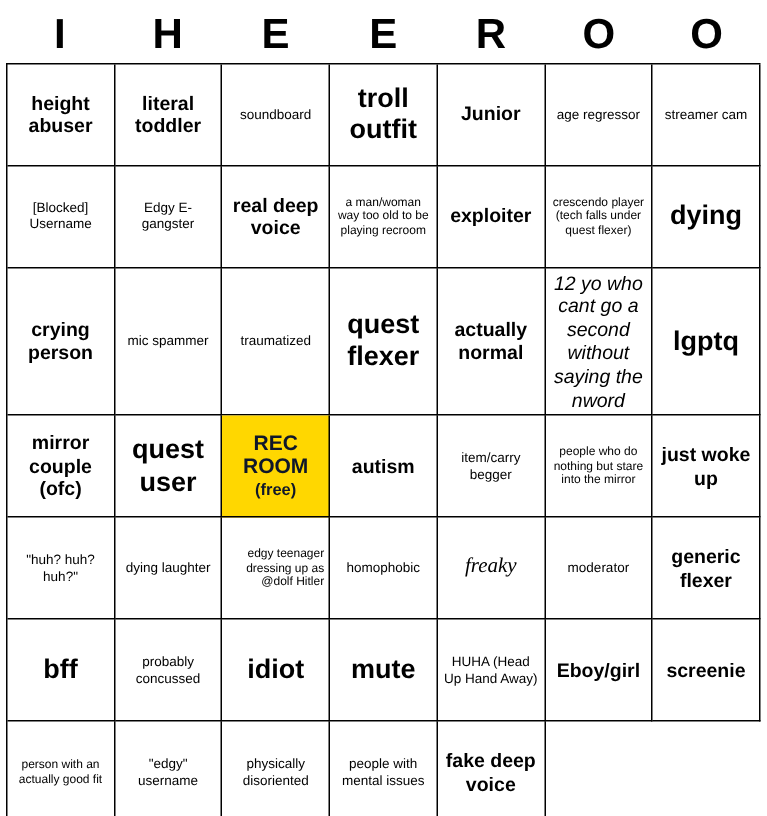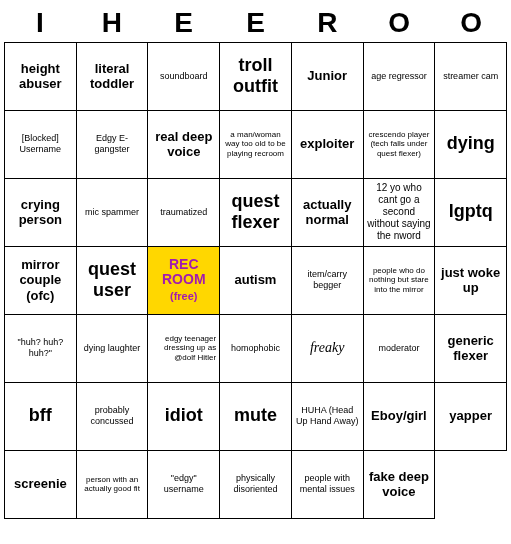--- a/index.html
+++ b/index.html
@@ -94,47 +94,46 @@
       <div class="cell medium-text">real deep voice</div>
       <div class="cell small-text" style="font-size: 8px;">a man/woman way too old to be playing recroom</div>
       <div class="cell medium-text">exploiter</div>
       <div class="cell small-text" style="font-size: 8px;">crescendo player (tech falls under quest flexer)</div>
       <div class="cell large-text">dying</div>
       <div class="cell medium-text">crying person</div>
       <div class="cell small-text">mic spammer</div>
       <div class="cell small-text">traumatized</div>
       <div class="cell large-text">quest flexer</div>
       <div class="cell medium-text">actually normal</div>
-      <div class="cell small-text" style="font-size: 10px;">12 yo who cant go a second without saying the nword</div>
+      <div class="cell small-text" style="font-size: 13px; font-style: italic;">12 yo who cant go a second without saying the nword</div>
       <div class="cell large-text">lgptq</div>
       <div class="cell medium-text">mirror couple (ofc)</div>
       <div class="cell large-text">quest user</div>
       <div class="cell free-cell">
-        <div style="color:#a21caf;font-weight:bold;font-size:14px;line-height:1.1;">REC<br>ROOM<br><span style="font-size:11px;text-align:center;">(free)</span></div>
+        <div style="color:#0f172a;font-weight:bold;font-size:14px;line-height:1.1;">REC<br>ROOM<br><span style="font-size:11px;text-align:center;">(free)</span></div>
       </div>
       <div class="cell medium-text">autism</div>
       <div class="cell small-text">item/carry begger</div>
       <div class="cell small-text" style="font-size: 8px;">people who do nothing but stare into the mirror</div>
       <div class="cell medium-text">just woke up</div>
       <div class="cell small-text">"huh? huh? huh?"</div>
       <div class="cell small-text">dying laughter</div>
       <div class="cell small-text" style="font-size: 8px; text-align: right;">edgy teenager dressing up as @dolf Hitler</div>
       <div class="cell small-text">homophobic</div>
       <div class="cell">
         <span class="freaky" style="font-style: italic; font-family: &quot;Times New Roman&quot;, serif; font-size: 14px;">freaky</span>
       </div>
       <div class="cell small-text">moderator</div>
       <div class="cell medium-text">generic flexer</div>
       <div class="cell large-text">bff</div>
       <div class="cell small-text">probably concussed</div>
       <div class="cell large-text">idiot</div>
       <div class="cell large-text">mute</div>
       <div class="cell small-text">HUHA (Head Up Hand Away)</div>
       <div class="cell medium-text">Eboy/girl</div>
-      <div class="cell medium-text">yapper</div>
       <div class="cell medium-text">screenie</div>
       <div class="cell small-text" style="font-size: 8px;">person with an actually good fit</div>
       <div class="cell small-text">"edgy" username</div>
       <div class="cell small-text">physically disoriented</div>
       <div class="cell small-text">people with mental issues</div>
       <div class="cell medium-text">fake deep voice</div>
     </div>
 </div>
 
 </body></html>

